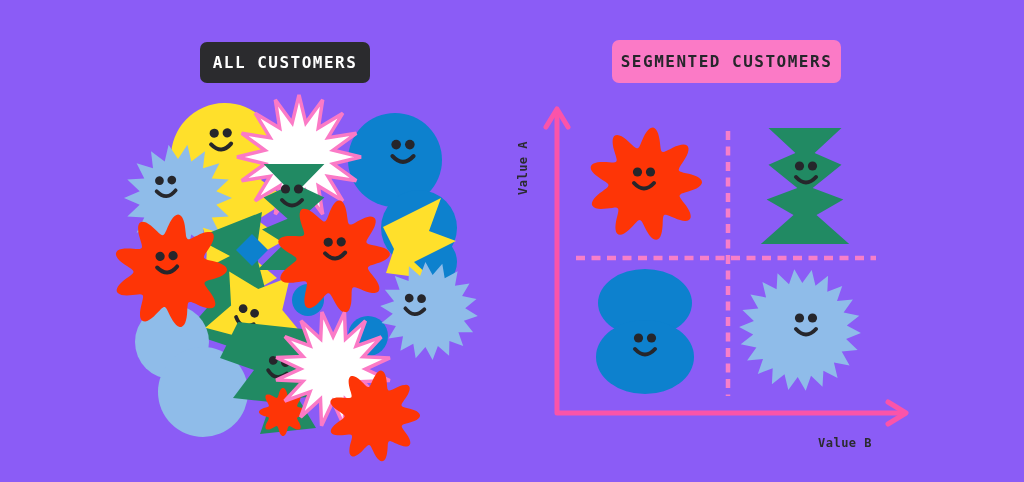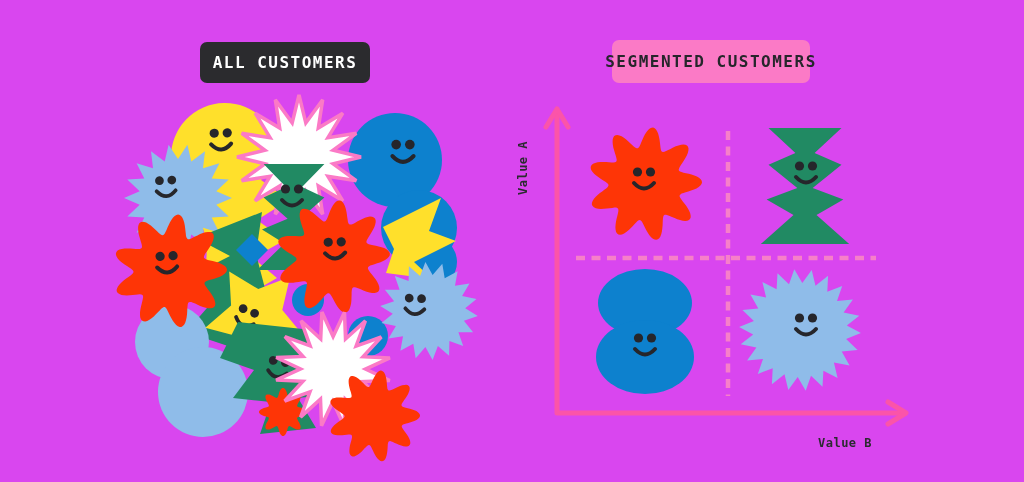--- a/index.html
+++ b/index.html
@@ -1,26 +1,26 @@
 <!DOCTYPE html>
 <html><head>
 <meta charset="utf-8">
 <style>
   html,body{margin:0;padding:0;background:#ffffff;}
   .canvas{
-    position:relative;width:1024px;height:482px;background:#d946ef;overflow:hidden;
+    position:relative;width:1024px;height:482px;background:#8b5cf6;overflow:hidden;
     font-family:"DejaVu Sans Mono","Liberation Mono",monospace;
   }
   .illus-svg{position:absolute;left:0;top:0;width:1024px;height:482px;}
   .tag{
     position:absolute;display:flex;align-items:center;justify-content:center;
     font-weight:700;font-size:16px;letter-spacing:1.5px;border-radius:7px;white-space:nowrap;
   }
   .tag-dark{left:200px;top:42px;width:170px;height:41px;background:#2B2B2E;color:#ffffff;}
-  .tag-pink{left:612px;top:40px;width:198px;height:43px;background:#FB7AC6;color:#26262B;}
+  .tag-pink{left:612px;top:40px;width:229px;height:43px;background:#FB7AC6;color:#26262B;}
   .axis-label{
     position:absolute;font-weight:700;font-size:12px;letter-spacing:0.5px;color:#2B2B30;text-align:center;
   }
   .axis-label-y{left:484px;top:160px;width:80px;height:16px;transform:rotate(-90deg);}
   .axis-label-x{left:795px;top:436px;width:100px;height:16px;}
 </style>
 </head>
 <body>
 
 <div class="canvas">

